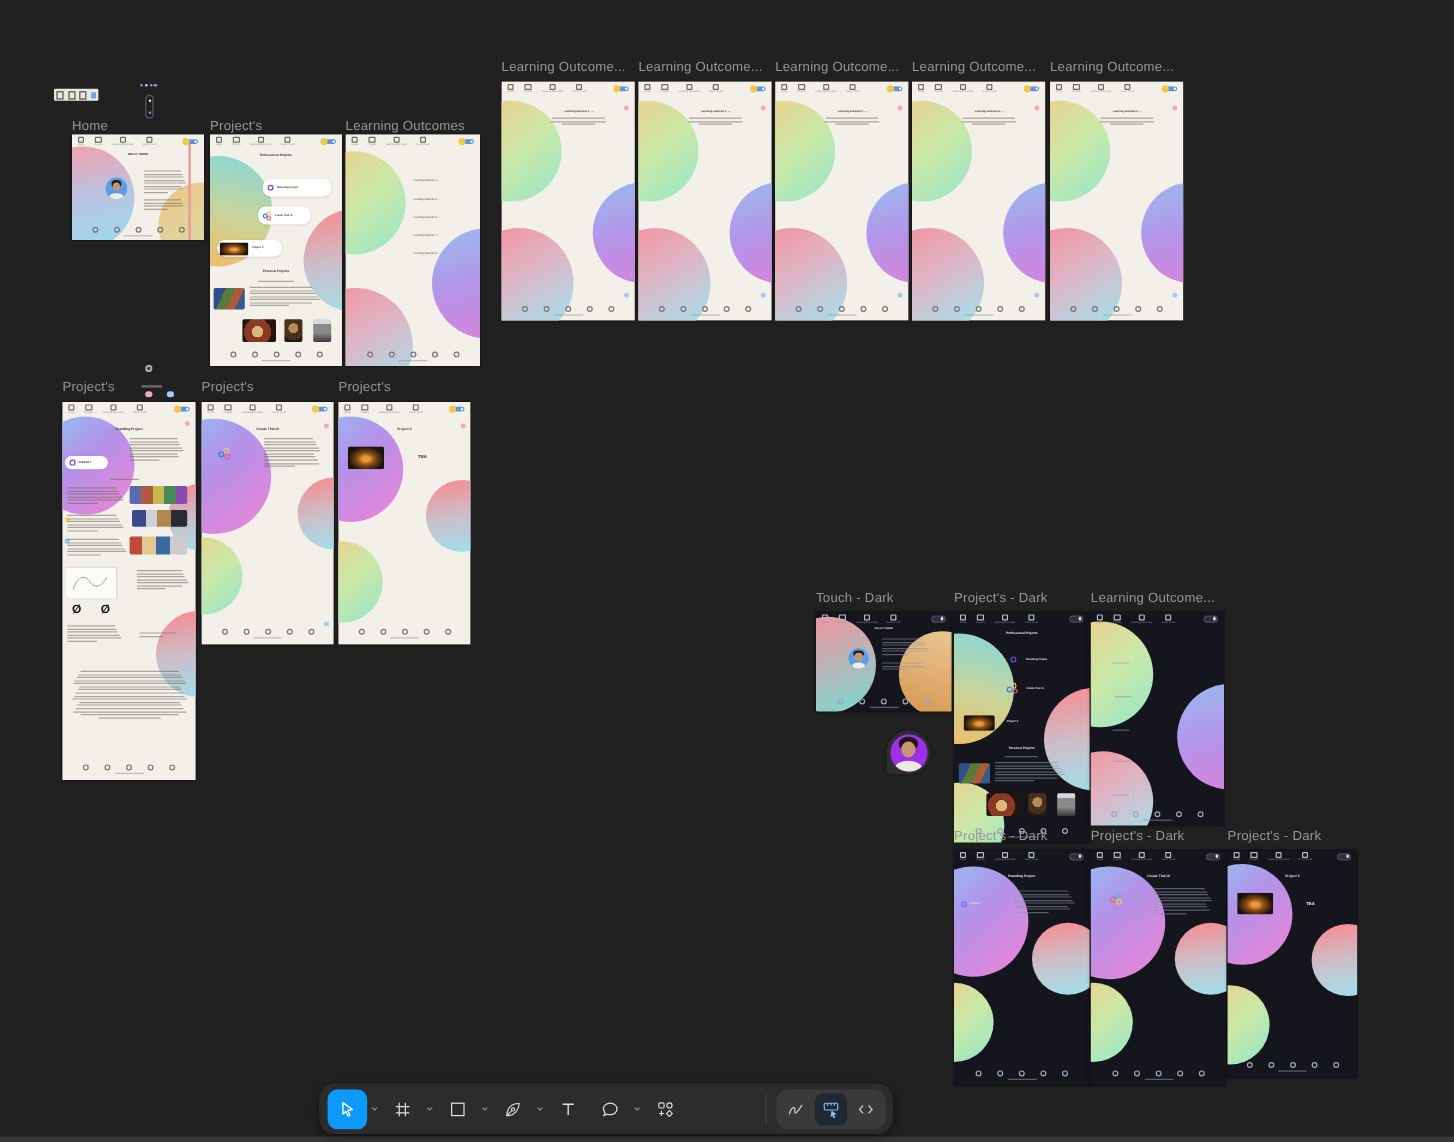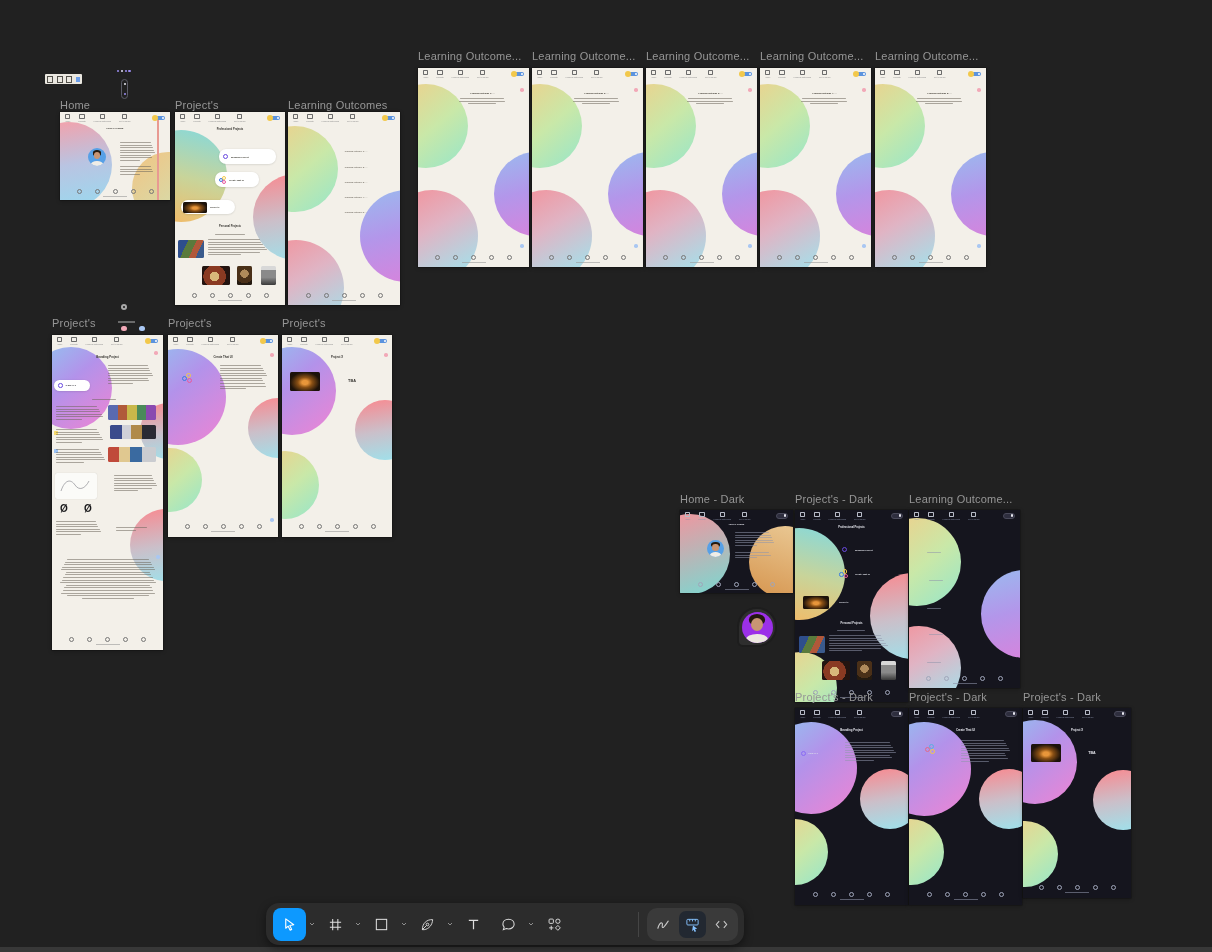--- a/index.html
+++ b/index.html
@@ -740,21 +740,21 @@
           <span class="fic"></span>
           <span class="fic"></span>
           <span class="fic"></span>
           <span class="fic"></span>
           <span class="fic"></span>
         </div>
         <b class="fline"></b>
       </div>
   </div>
 
-  <div class="flabel" style="left:680px;top:493px;">Home - Dark</div>
+  <div class="flabel" style="left:680px;top:493px;">Touch - Dark</div>
   <div class="frame dk" style="left:680px;top:510px;width:113px;height:83px;">
     <div class="blob g-darkleftpink" style="left:-30px;top:4px;width:80px;height:80px;"></div>
     <div class="blob g-orangetan" style="left:69px;top:16px;width:72px;height:72px;"></div>
     <div class="nb">
         <div class="nbits">
           <div class="nbi">
             <span class="nbg"></span>
             <span class="nbl">Home</span>
           </div>
           <div class="nbi">

